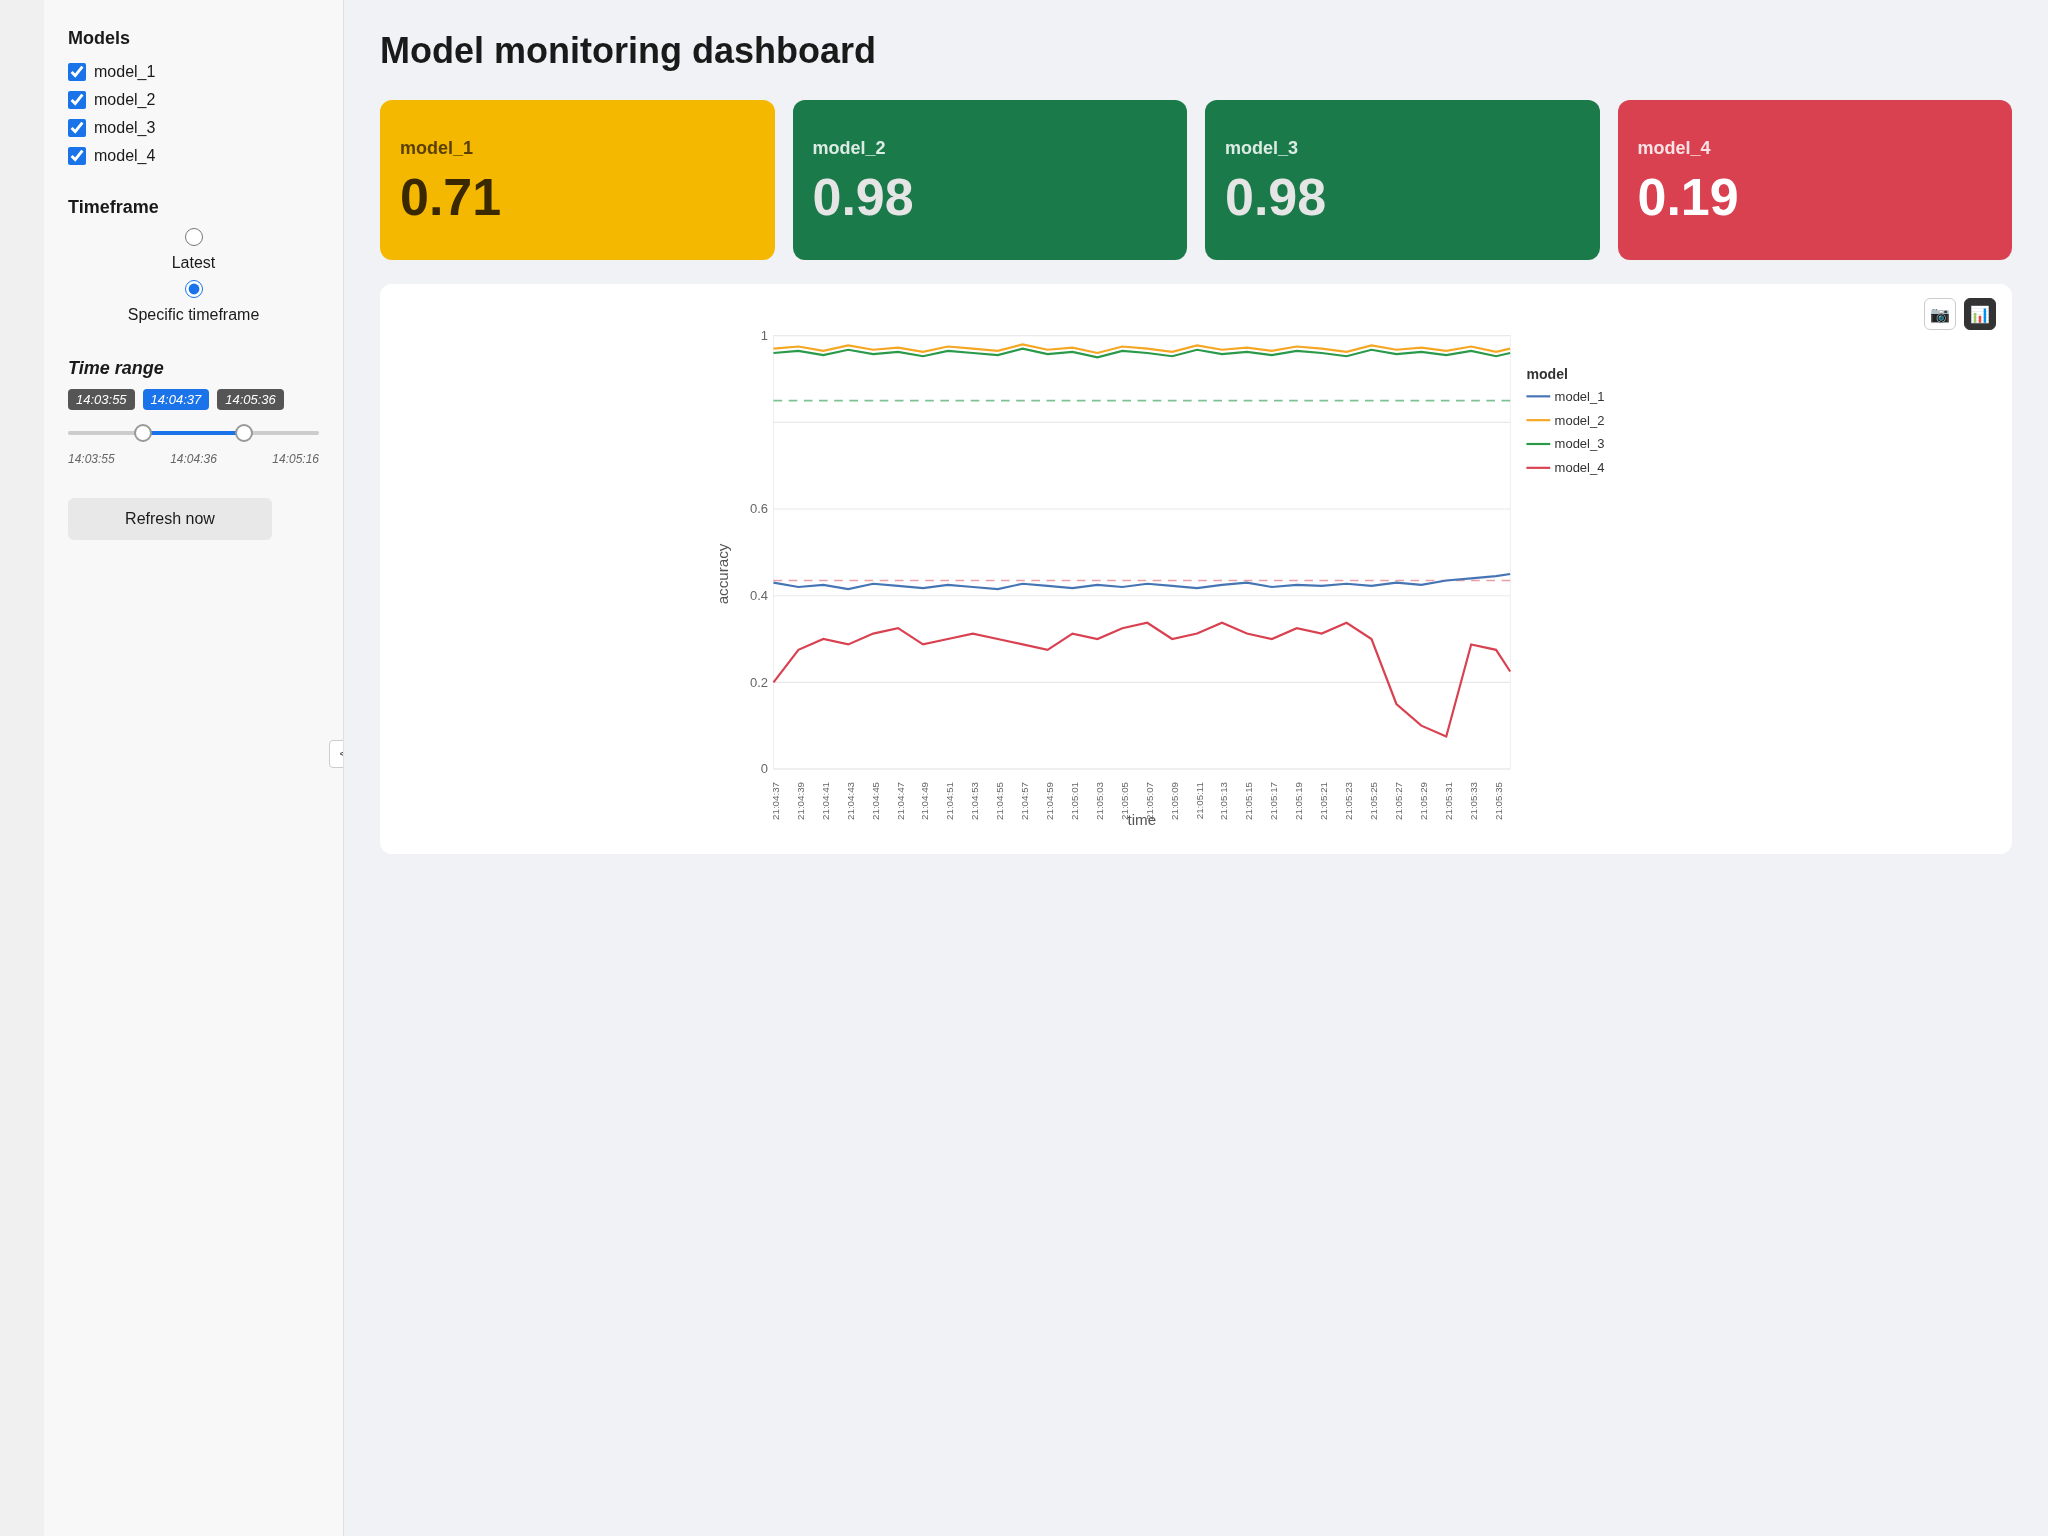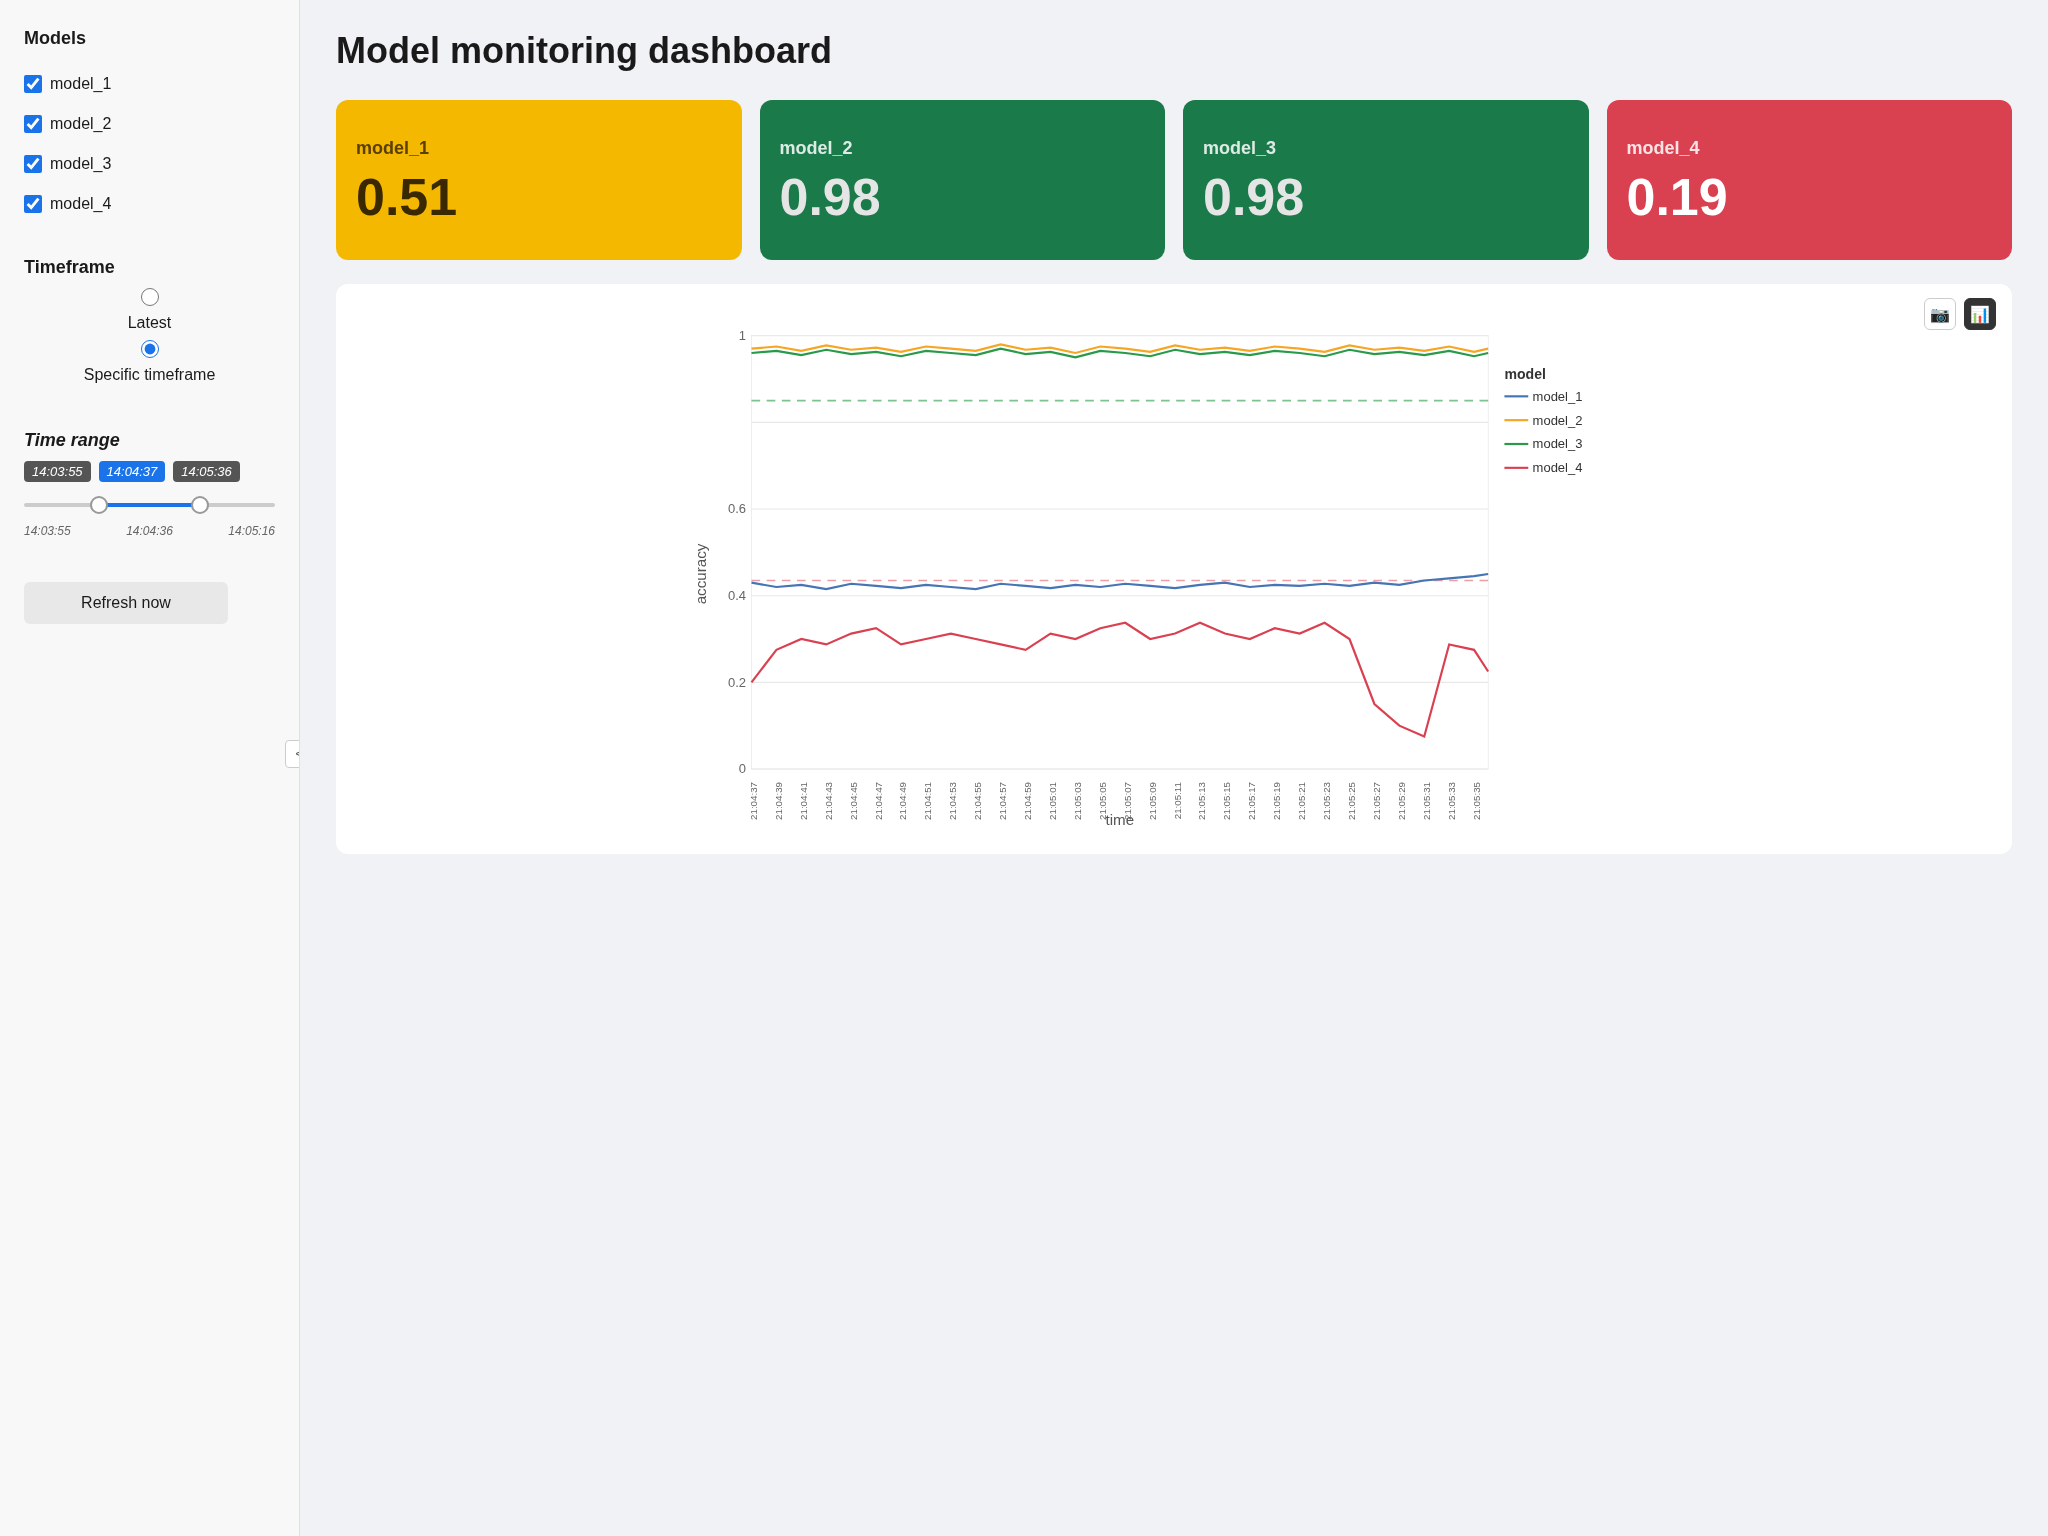--- a/index.html
+++ b/index.html
@@ -13,23 +13,24 @@
 
     
     #sidebar {
       width: 300px;
       min-width: 300px;
       background: #f8f8f8;
       padding: 28px 24px;
       border-right: 1px solid #e0e0e0;
       display: flex;
       flex-direction: column;
-      gap: 16px;
+      gap: 4px;
       overflow-y: auto;
       position: relative;
+      margin-left: 44px;
     }
 
     .sidebar-section-title {
       font-size: 18px;
       font-weight: 600;
       color: #1a1a1a;
       margin-bottom: 10px;
     }
 
     .checkbox-item {
@@ -346,21 +347,21 @@
     <span>&lt;</span>
   </button>
 </div>
 
 <div id="main">
   <h1 class="page-title">Model monitoring dashboard</h1>
 
   <div class="model-cards">
     <div class="model-card yellow">
       <div class="model-card-name">model_1</div>
-      <div class="model-card-value">0.51</div>
+      <div class="model-card-value">0.71</div>
     </div>
     <div class="model-card green-dark">
       <div class="model-card-name">model_2</div>
       <div class="model-card-value">0.98</div>
     </div>
     <div class="model-card green-dark">
       <div class="model-card-name">model_3</div>
       <div class="model-card-value">0.98</div>
     </div>
     <div class="model-card red">

